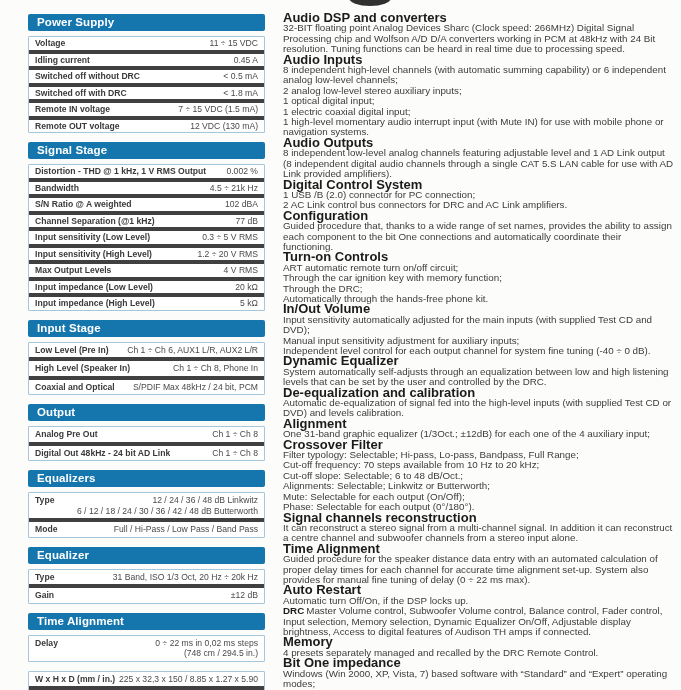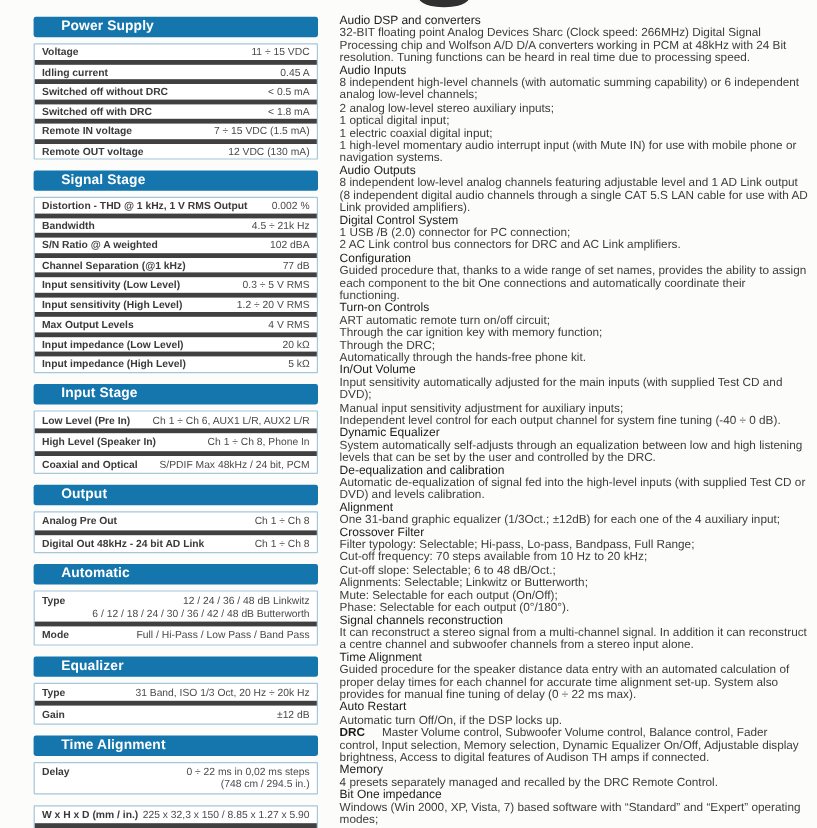--- a/index.html
+++ b/index.html
@@ -12,21 +12,21 @@
   }
   .logo-fragment {
     position:absolute; left:349px; top:-10px; width:42px; height:16px;
     background:#303030; border-radius:50%;
   }
   
   .col-left { position:absolute; left:28px; top:14px; width:237px; }
   .spec-header {
     background:#1476ad; color:#ffffff; font-weight:bold;
     font-size:11.5px; line-height:17px; height:17px;
-    padding-left:23px; border-radius:2px; margin-bottom:5px;
+    padding-left:9px; border-radius:2px; margin-bottom:5px;
     letter-spacing:0.1px;
   }
   .spec-table {
     background:#ffffff; border:1px solid #a5c6db; border-radius:1px;
     margin-bottom:9px; font-size:8.6px;
   }
   .spec-row {
     position:relative; padding:2px 6px; line-height:10.5px;
     border-bottom:4px solid #404040; min-height:10.5px;
   }
@@ -39,25 +39,25 @@
   }
   .spec-section:nth-child(1) .spec-label,
   .spec-section:nth-child(2) .spec-label { margin-top:0; }
   .spec-value {
     display:block; text-align:right; white-space:pre-line; color:#4a4a4a;
   }
   
   .col-right { position:absolute; left:283px; top:13px; width:391px; }
   .desc-section { }
   .desc-heading {
-    font-weight:normal; color:#1b1b1b; font-size:10px; line-height:10.4px;
+    font-weight:bold; color:#1b1b1b; font-size:13px; line-height:10.4px;
   }
   .desc-line { font-size:9.8px; line-height:10.4px; color:#3c3c3c; }
   .desc-par { font-size:9.8px; line-height:10.4px; color:#3c3c3c; }
-  .desc-heading-inline { font-weight:bold; color:#1b1b1b; margin-right:14px; }
+  .desc-heading-inline { font-weight:bold; color:#1b1b1b; margin-right:2px; }
 </style>
 </head>
 <body>
 
 <div class="page">
   <div class="logo-fragment"></div>
   <div class="col-left">
   <section class="spec-section">
     <div class="spec-header">
       <span class="spec-title">Power Supply</span>
@@ -181,21 +181,21 @@
 
   <div class="spec-row">
     <span class="spec-label">Digital Out 48kHz - 24 bit AD Link</span>
     <span class="spec-value">Ch 1 ÷ Ch 8</span>
   </div>
 </div>
   </section>
 
   <section class="spec-section">
     <div class="spec-header">
-      <span class="spec-title">Automatic</span>
+      <span class="spec-title">Equalizers</span>
     </div>
     <div class="spec-table">
   <div class="spec-row">
     <span class="spec-label">Type</span>
     <span class="spec-value">12 / 24 / 36 / 48 dB Linkwitz
 6 / 12 / 18 / 24 / 30 / 36 / 42 / 48 dB Butterworth</span>
   </div>
 
   <div class="spec-row">
     <span class="spec-label">Mode</span>

